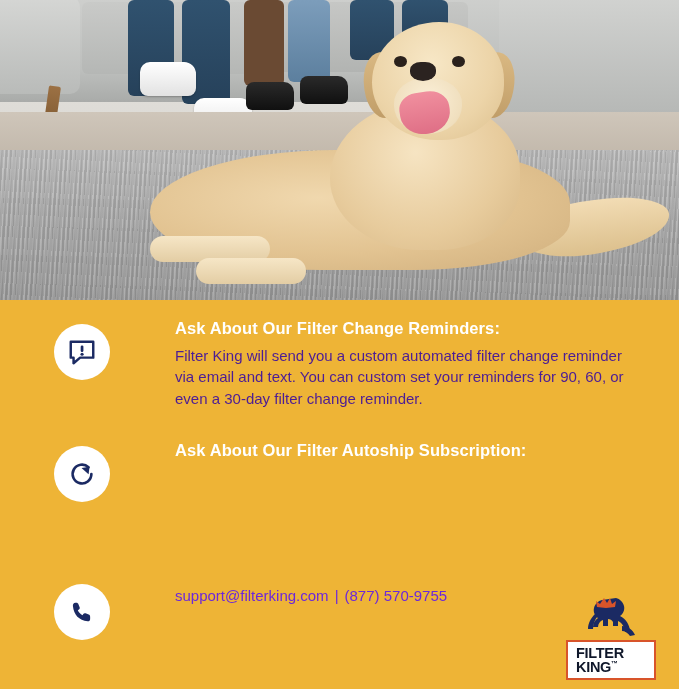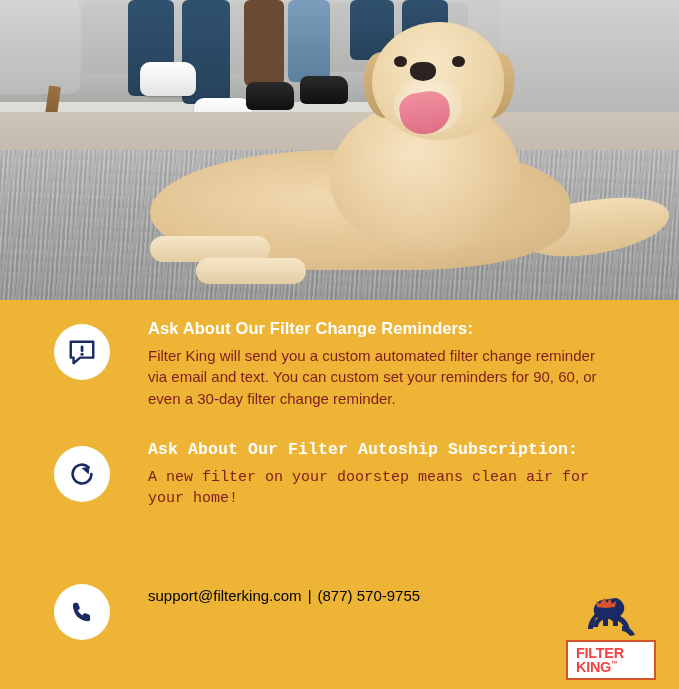--- a/index.html
+++ b/index.html
@@ -187,59 +187,59 @@
     height: 389px;
     background: #eeb436;
   }
 
   .row {
     position: absolute;
     display: flex;
     align-items: flex-start;
   }
   .row-1 { left: 54px; top: 18px; width: 600px; }
-  .row-2 { left: 54px; top: 140px; width: 600px; font-family: Liberation Mono, monospace; }
+  .row-2 { left: 54px; top: 140px; width: 600px; }
   .row-3 { left: 54px; top: 278px; width: 600px; }
 
   .circle-icon {
     flex: 0 0 auto;
     width: 56px; height: 56px;
     border-radius: 50%;
     background: #ffffff;
     display: flex;
     align-items: center;
     justify-content: center;
     margin-top: 6px;
   }
   .circle-icon svg { display: block; }
 
   .col {
-    margin-left: 38px;
+    margin-left: 65px;
     color: #ffffff;
   }
   .head {
     font-size: 16.5px;
     font-weight: bold;
     color: #ffffff;
     letter-spacing: 0.1px;
     margin: 0 0 6px 0;
     line-height: 1.25;
   }
   .body-txt {
     font-size: 15px;
-    color: #7f1d1d;
+    color: #4c1d95;
     line-height: 1.45;
     margin: 0;
     max-width: 470px;
   }
   .body-txt + .body-txt { margin-top: 9px; }
 
   .contact-line {
     font-size: 15px;
-    color: #000000;
+    color: #6d28d9;
     margin-top: 9px;
   }
   .contact-line .sep { padding: 0 6px; }
 
   
   .logo {
     position: absolute;
     left: 566px;
     top: 340px;
     width: 90px;
@@ -250,21 +250,21 @@
     display: flex;
     flex-direction: column;
     justify-content: center;
     padding-left: 8px;
   }
   .logo-text {
     font-family: "Liberation Sans", sans-serif;
     font-weight: bold;
     font-size: 14.5px;
     line-height: 1.0;
-    color: #ef4444;
+    color: #0f172a;
     letter-spacing: -0.3px;
   }
   .logo-text .tm { font-size: 7px; vertical-align: super; }
   .lion {
     position: absolute;
     left: 574px;
     top: 296px;
     width: 72px;
     height: 48px;
   }
@@ -332,21 +332,20 @@
 
     <div class="row row-2">
       <div class="circle-icon">
         <svg width="30" height="30" viewBox="0 0 32 32" aria-hidden="true">
           <path d="M26 16a10 10 0 1 1-3.1-7.2" fill="none" stroke="#1b2a63" stroke-width="2.8" stroke-linecap="round"></path>
           <path d="M15.5 9.5 L24 8.2 L23 16.2 Z" fill="#1b2a63"></path>
         </svg>
       </div>
       <div class="col">
         <p class="head">Ask About Our Filter Autoship Subscription:</p>
-        <p class="body-txt">A new filter on your doorstep means clean air for your home!</p>
       </div>
     </div>
 
     <div class="row row-3">
       <div class="circle-icon">
         <svg width="28" height="28" viewBox="0 0 32 32" aria-hidden="true">
           <path d="M9.5 5.5c1.2 0 2 .6 2.4 1.7l1.4 3.5c.4 1 .1 1.9-.8 2.5l-1.3.9c1 2.4 3 4.4 5.4 5.5l.9-1.3c.6-.9 1.6-1.2 2.6-.8l3.5 1.4c1.1.4 1.7 1.3 1.7 2.4v2.6c0 1.6-1.3 2.9-2.9 2.6C12.5 25.3 6.7 19.5 5.6 9.1 5.4 7.2 6.5 5.5 8.4 5.5z" fill="#1b2a63"></path>
         </svg>
       </div>
       <div class="col">

